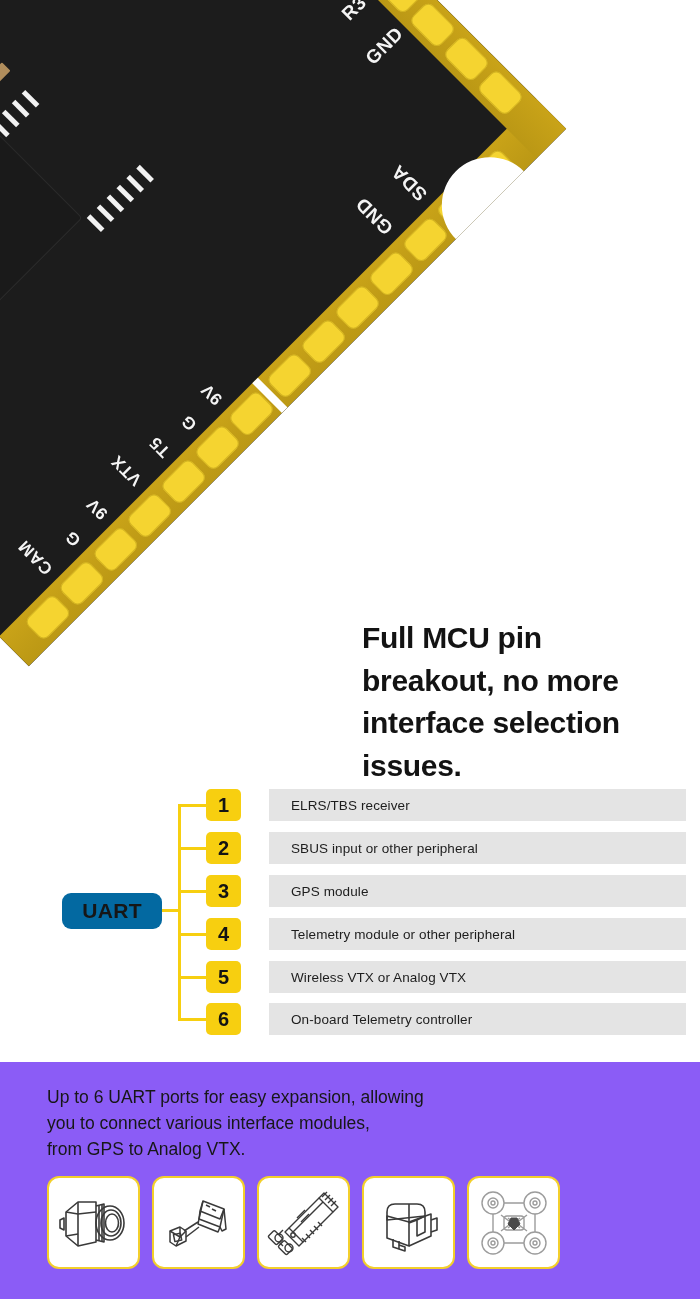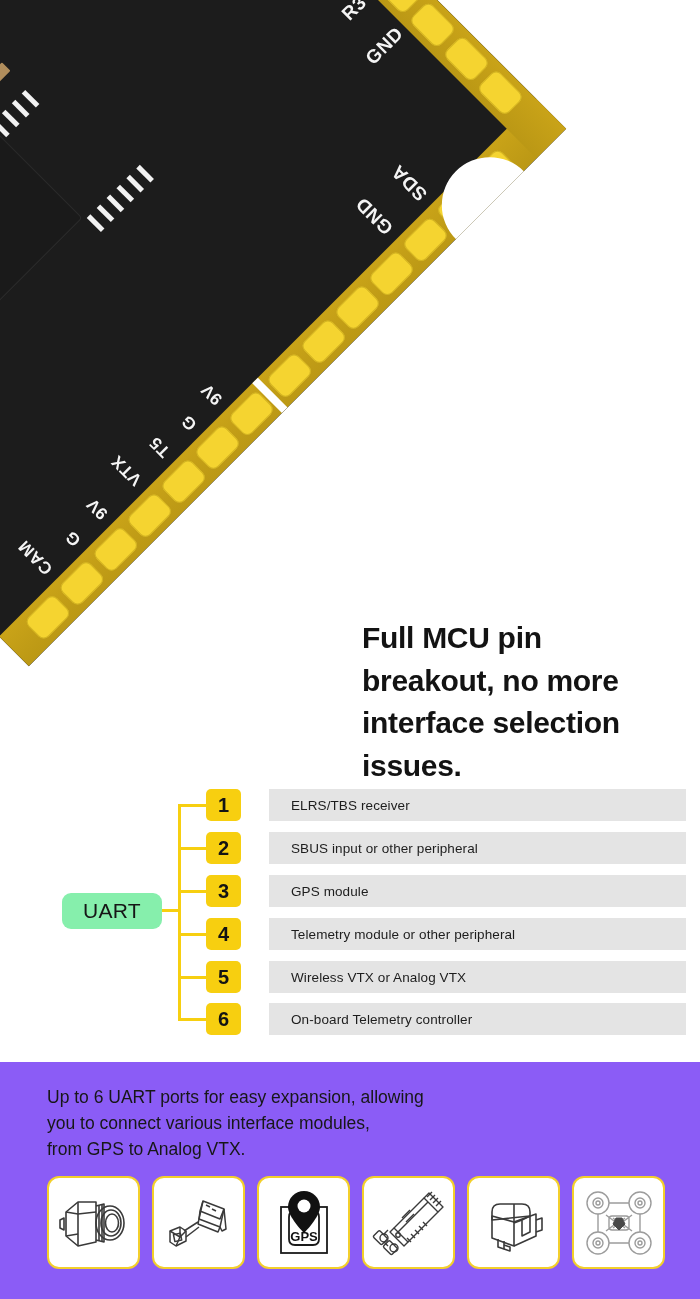--- a/index.html
+++ b/index.html
@@ -94,24 +94,24 @@
     line-height: 1.42;
     font-weight: 700;
     color: #131313;
     letter-spacing: -0.3px;
     margin-top: 25px;
   }
   #uart-badge {
     position: absolute;
     left: 62px; top: 893px;
     width: 100px; height: 36px;
-    background: #86efac;
+    background: #0369a1;
     border-radius: 9px;
     display: flex; align-items: center; justify-content: center;
-    font-size: 21px; font-weight: 400; color: #161616;
+    font-size: 21px; font-weight: 700; color: #161616;
     letter-spacing: .3px;
   }
   
   #uart-spine {
     position: absolute;
     left: 178px; top: 804px;
     width: 3px; height: 215px;
     background: #f7cf10;
     border-radius: 2px;
   }
@@ -347,31 +347,20 @@
         <path d="M18 36 L18 46 L24 40"></path>
         <path d="M18 46 L14 55"></path>
         <path d="M18 46 L8 40"></path>
         <rect x="12" y="43" width="7" height="7" transform="rotate(-12 15 46)"></rect>
         <path d="M22 40 L36 31"></path>
         <path d="M24 46 L37 36"></path>
       </g>
     </svg>
   </div>
 
-  <div class="icon-box">
-    <svg width="62" height="68" viewBox="0 0 62 68">
-      <g fill="none" stroke="#1a1a1a" stroke-width="1.8">
-        <rect x="8" y="18" width="46" height="46"></rect>
-        <path d="M16 28 q0 -6 6 -6 h18 q6 0 6 6 v22 q0 6 -6 6 h-18 q-6 0 -6 -6 Z"></path>
-      </g>
-      <path d="M31 2 C22 2 15 9 15 18 C15 28 31 44 31 44 C31 44 47 28 47 18 C47 9 40 2 31 2 Z" fill="#111111"></path>
-      <circle cx="31" cy="17" r="6.5" fill="#ffffff"></circle>
-      <text x="31" y="52" text-anchor="middle" font-family="Liberation Sans, sans-serif" font-size="13" font-weight="700" fill="#111111">GPS</text>
-    </svg>
-  </div>
 
   <div class="icon-box">
     <svg width="74" height="70" viewBox="0 0 74 70">
       <g fill="none" stroke="#3a3a3a" stroke-width="1.4" stroke-linejoin="round">
         <path d="M22 40 L52 10 L66 24 L36 54 Z"></path>
         <path d="M26 44 L56 14"></path>
         <path d="M30 30 L38 22 M34 34 L42 26"></path>
         <path d="M55 9 L60 4 M58 12 L63 7 M61 15 L66 10 M64 18 L69 13"></path>
         <path d="M52 10 L57 5 L71 19 L66 24"></path>
         <path d="M36 54 L32 58 L18 44 L22 40"></path>

